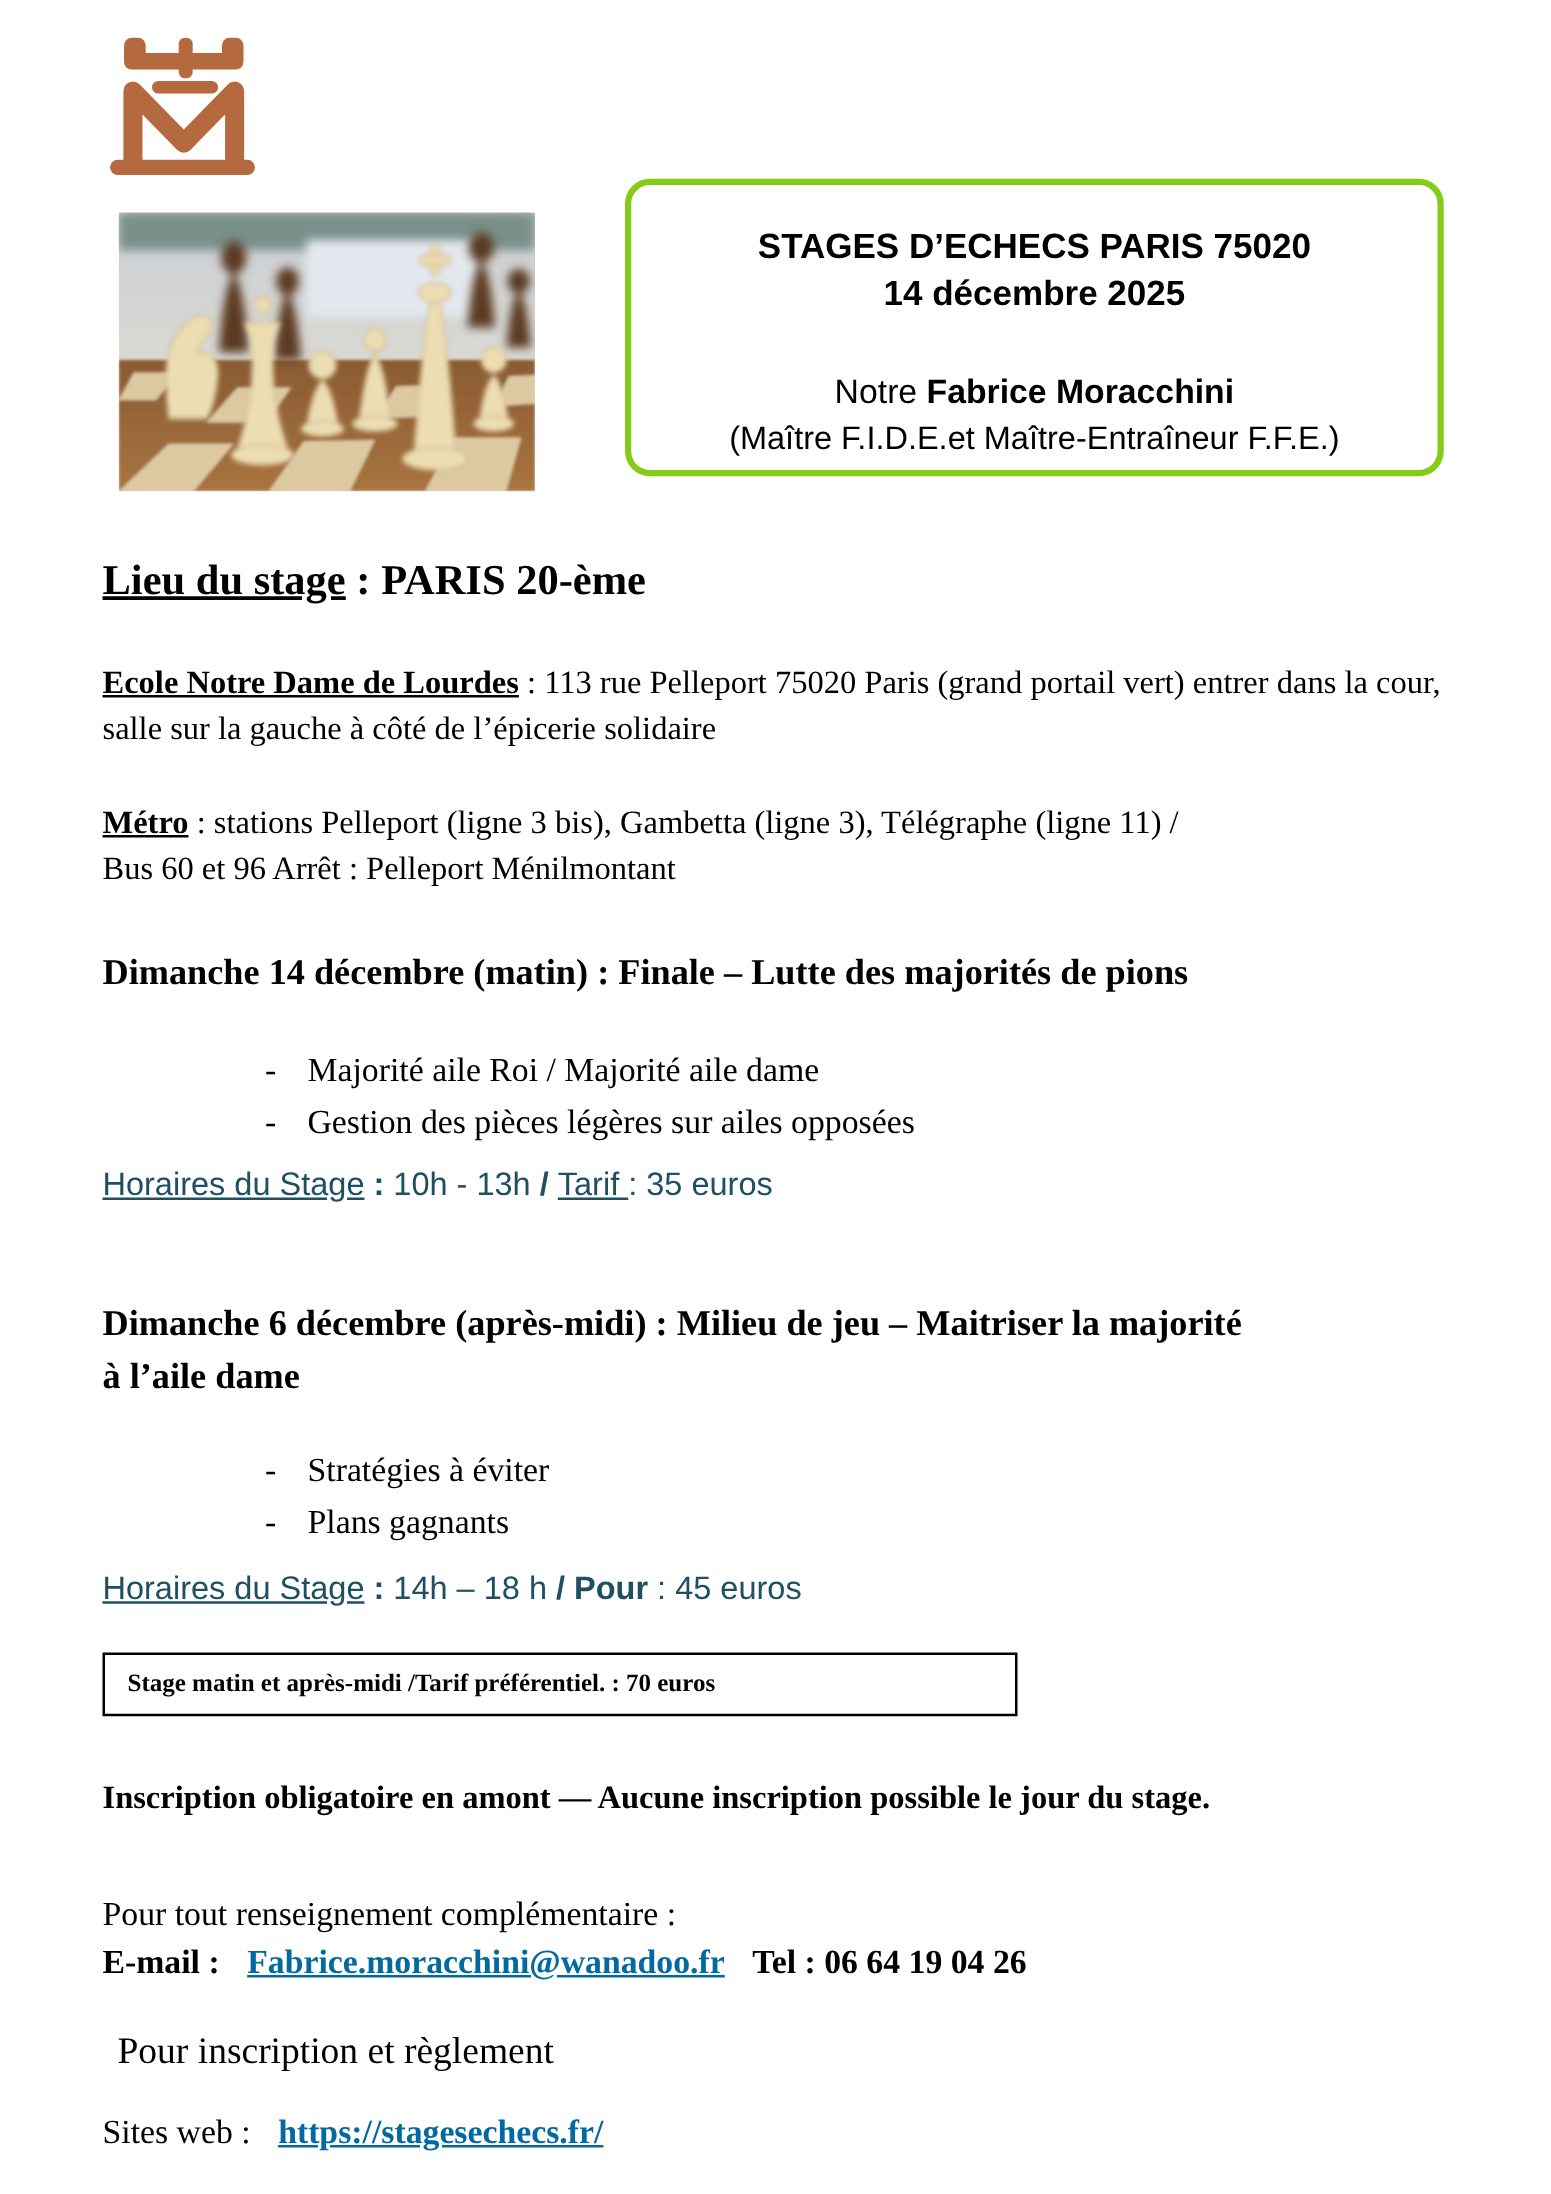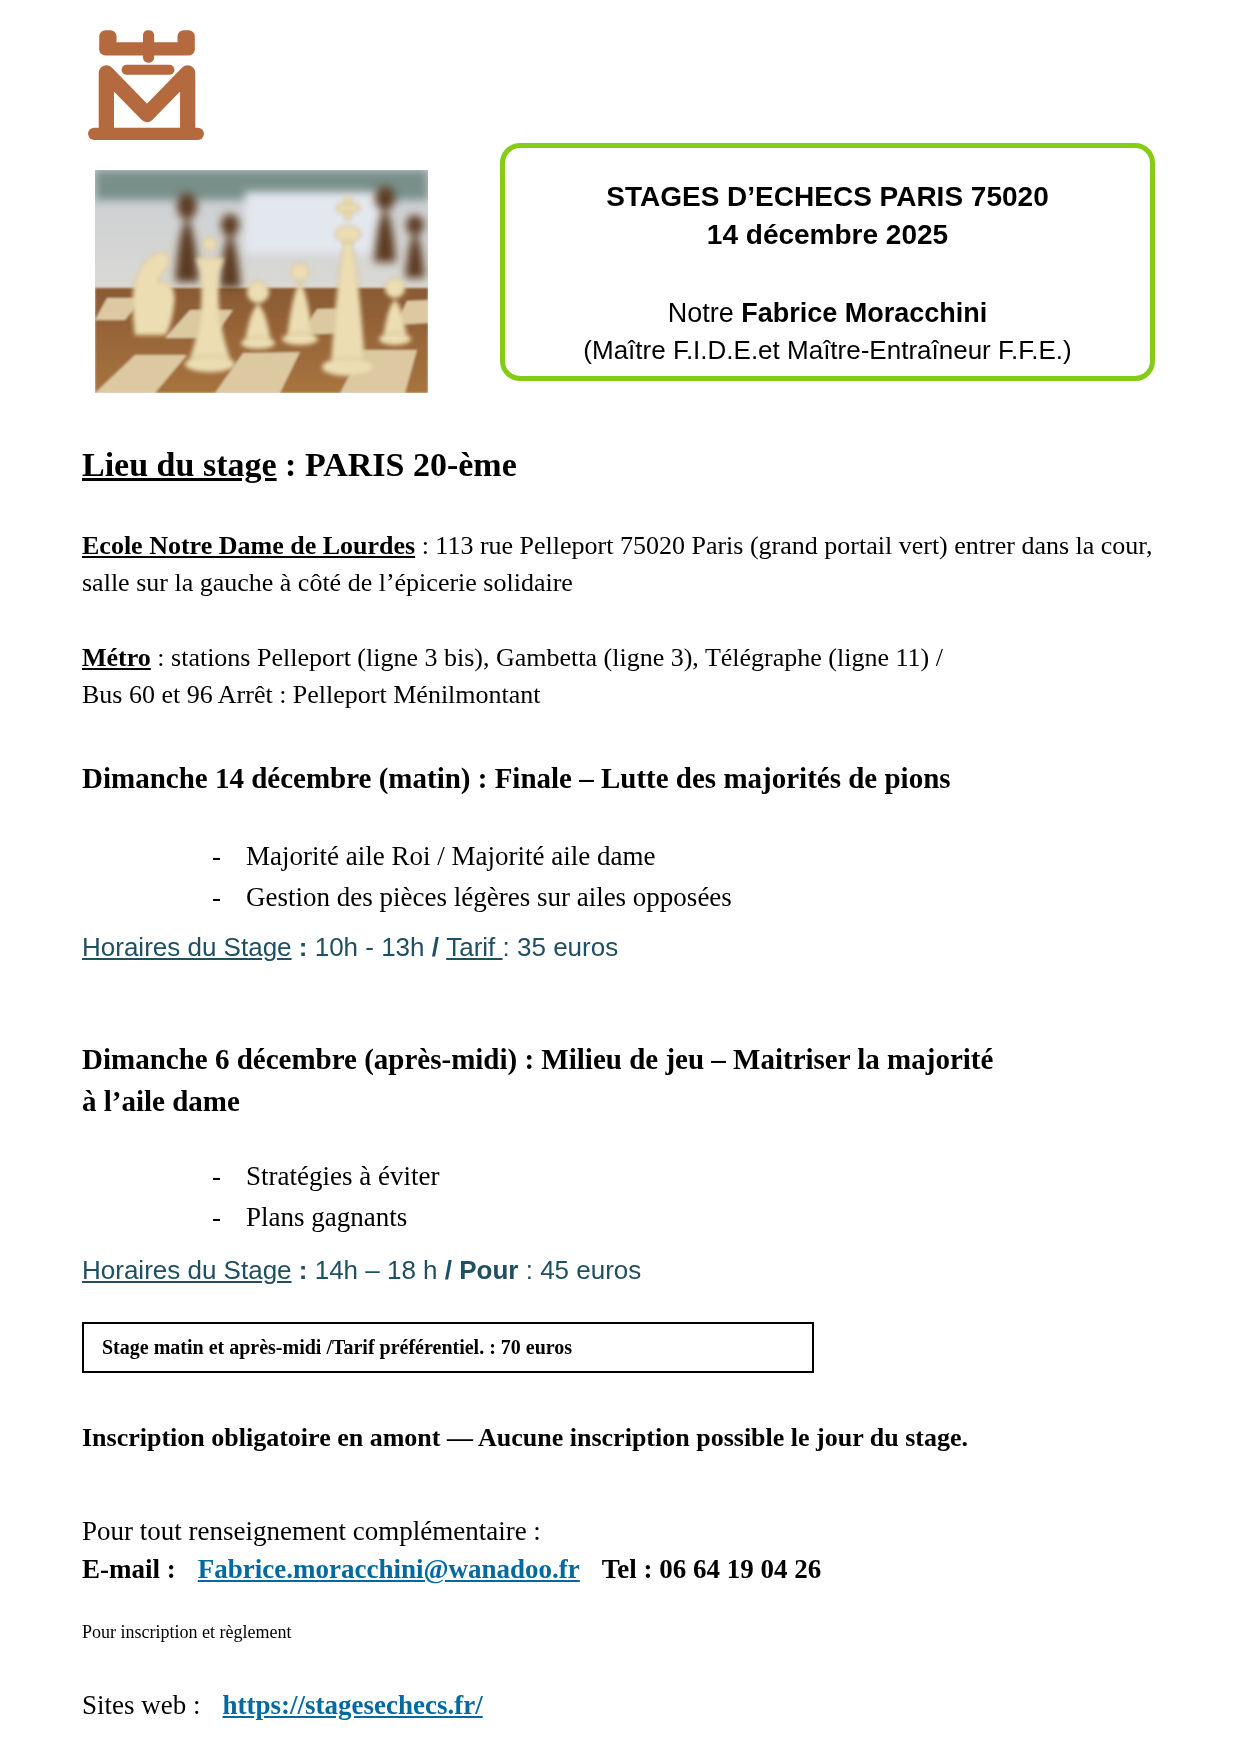--- a/index.html
+++ b/index.html
@@ -38,21 +38,21 @@
   .sched-am{top:932px;}
   .sched-pm{top:1255px;}
   .sched .lbl{font-weight:400;text-decoration:underline;}
   .sched .b{font-weight:700;}
   .sched .ul{text-decoration:underline;}
   .offerbox{left:82px;top:1322px;width:732px;border:2px solid #000;box-sizing:border-box;
             padding:12px 18px;font-size:20px;font-weight:bold;}
   .p-mandatory{top:1420px;font-weight:bold;font-size:26px;}
   .p-info{top:1484px;font-size:27px;margin-top:28px;}
   .p-email{top:1550px;font-size:27px;font-weight:bold;}
-  .p-payment{top:1620px;font-size:18px;}
+  .p-payment{top:1620px;font-size:30px;margin-left:12px;}
   .p-sites{top:1686px;font-size:27px;}
   a.link{color:#0369a1;font-weight:bold;text-decoration:underline;}
   .gap-md{display:inline-block;width:22px;}
 </style>
 </head>
 <body>
 
 <div class="page">
 
   <svg class="abs logo" viewBox="0 0 120 120" aria-hidden="true">

